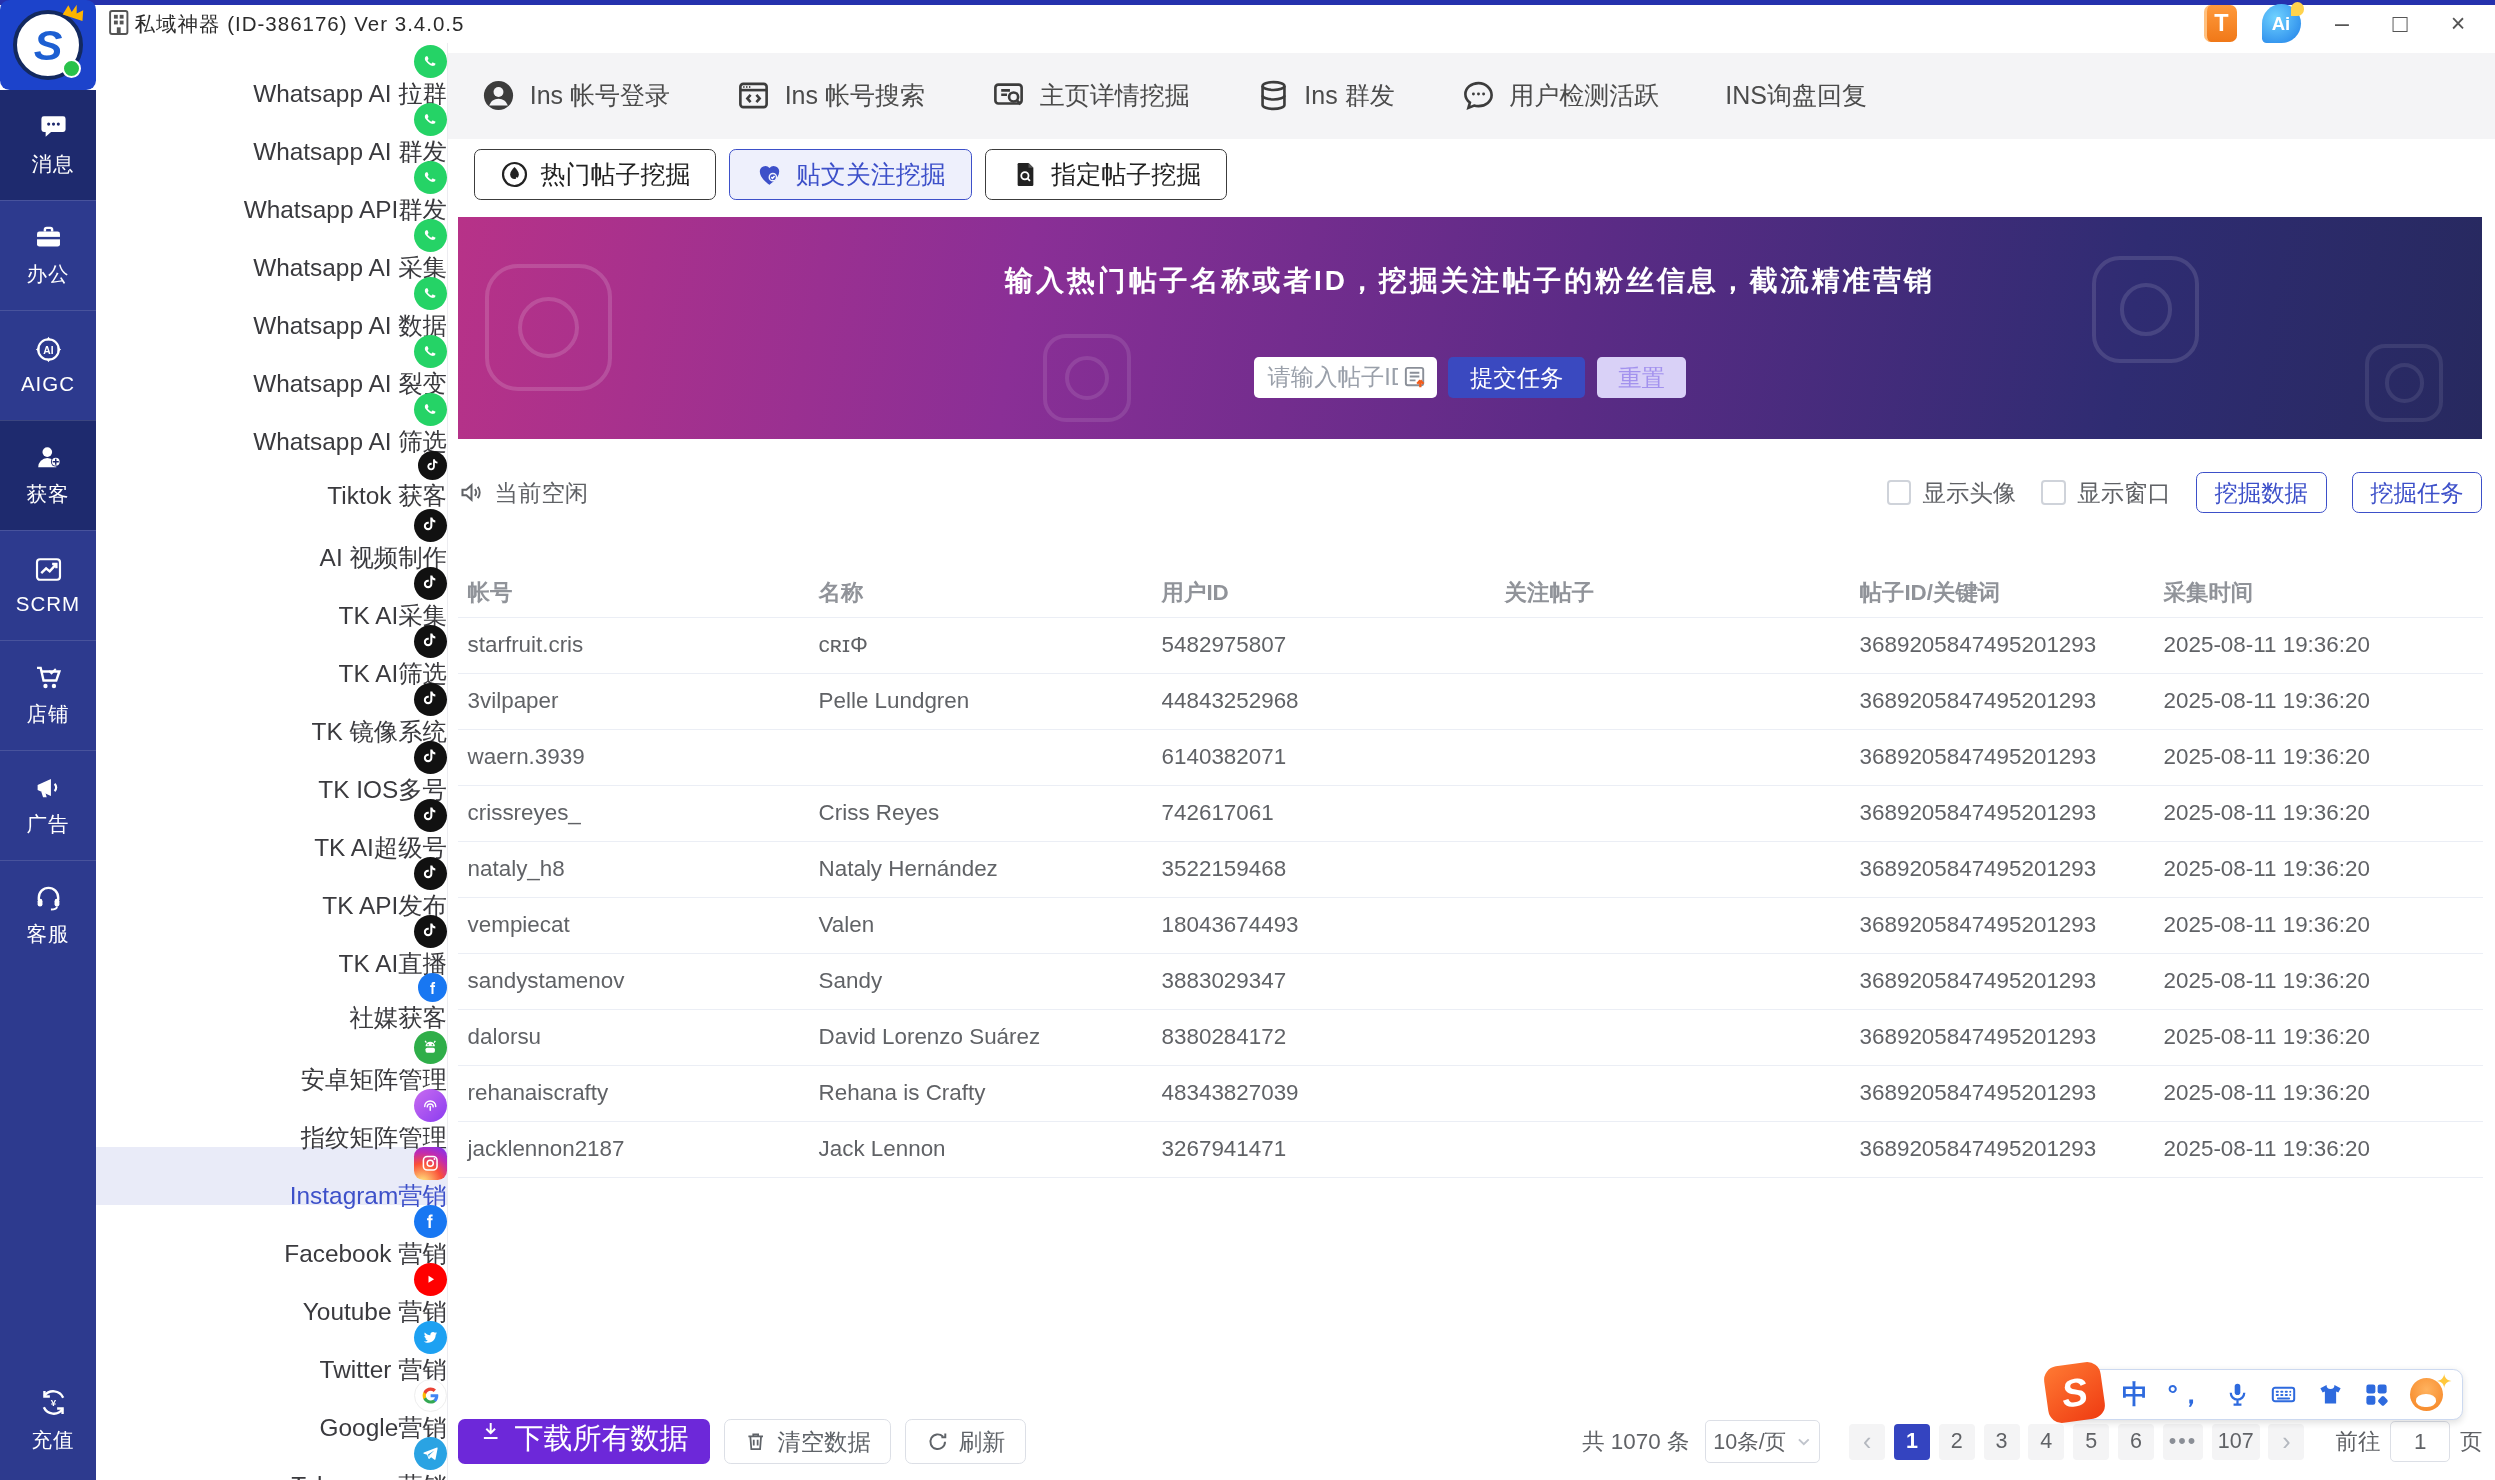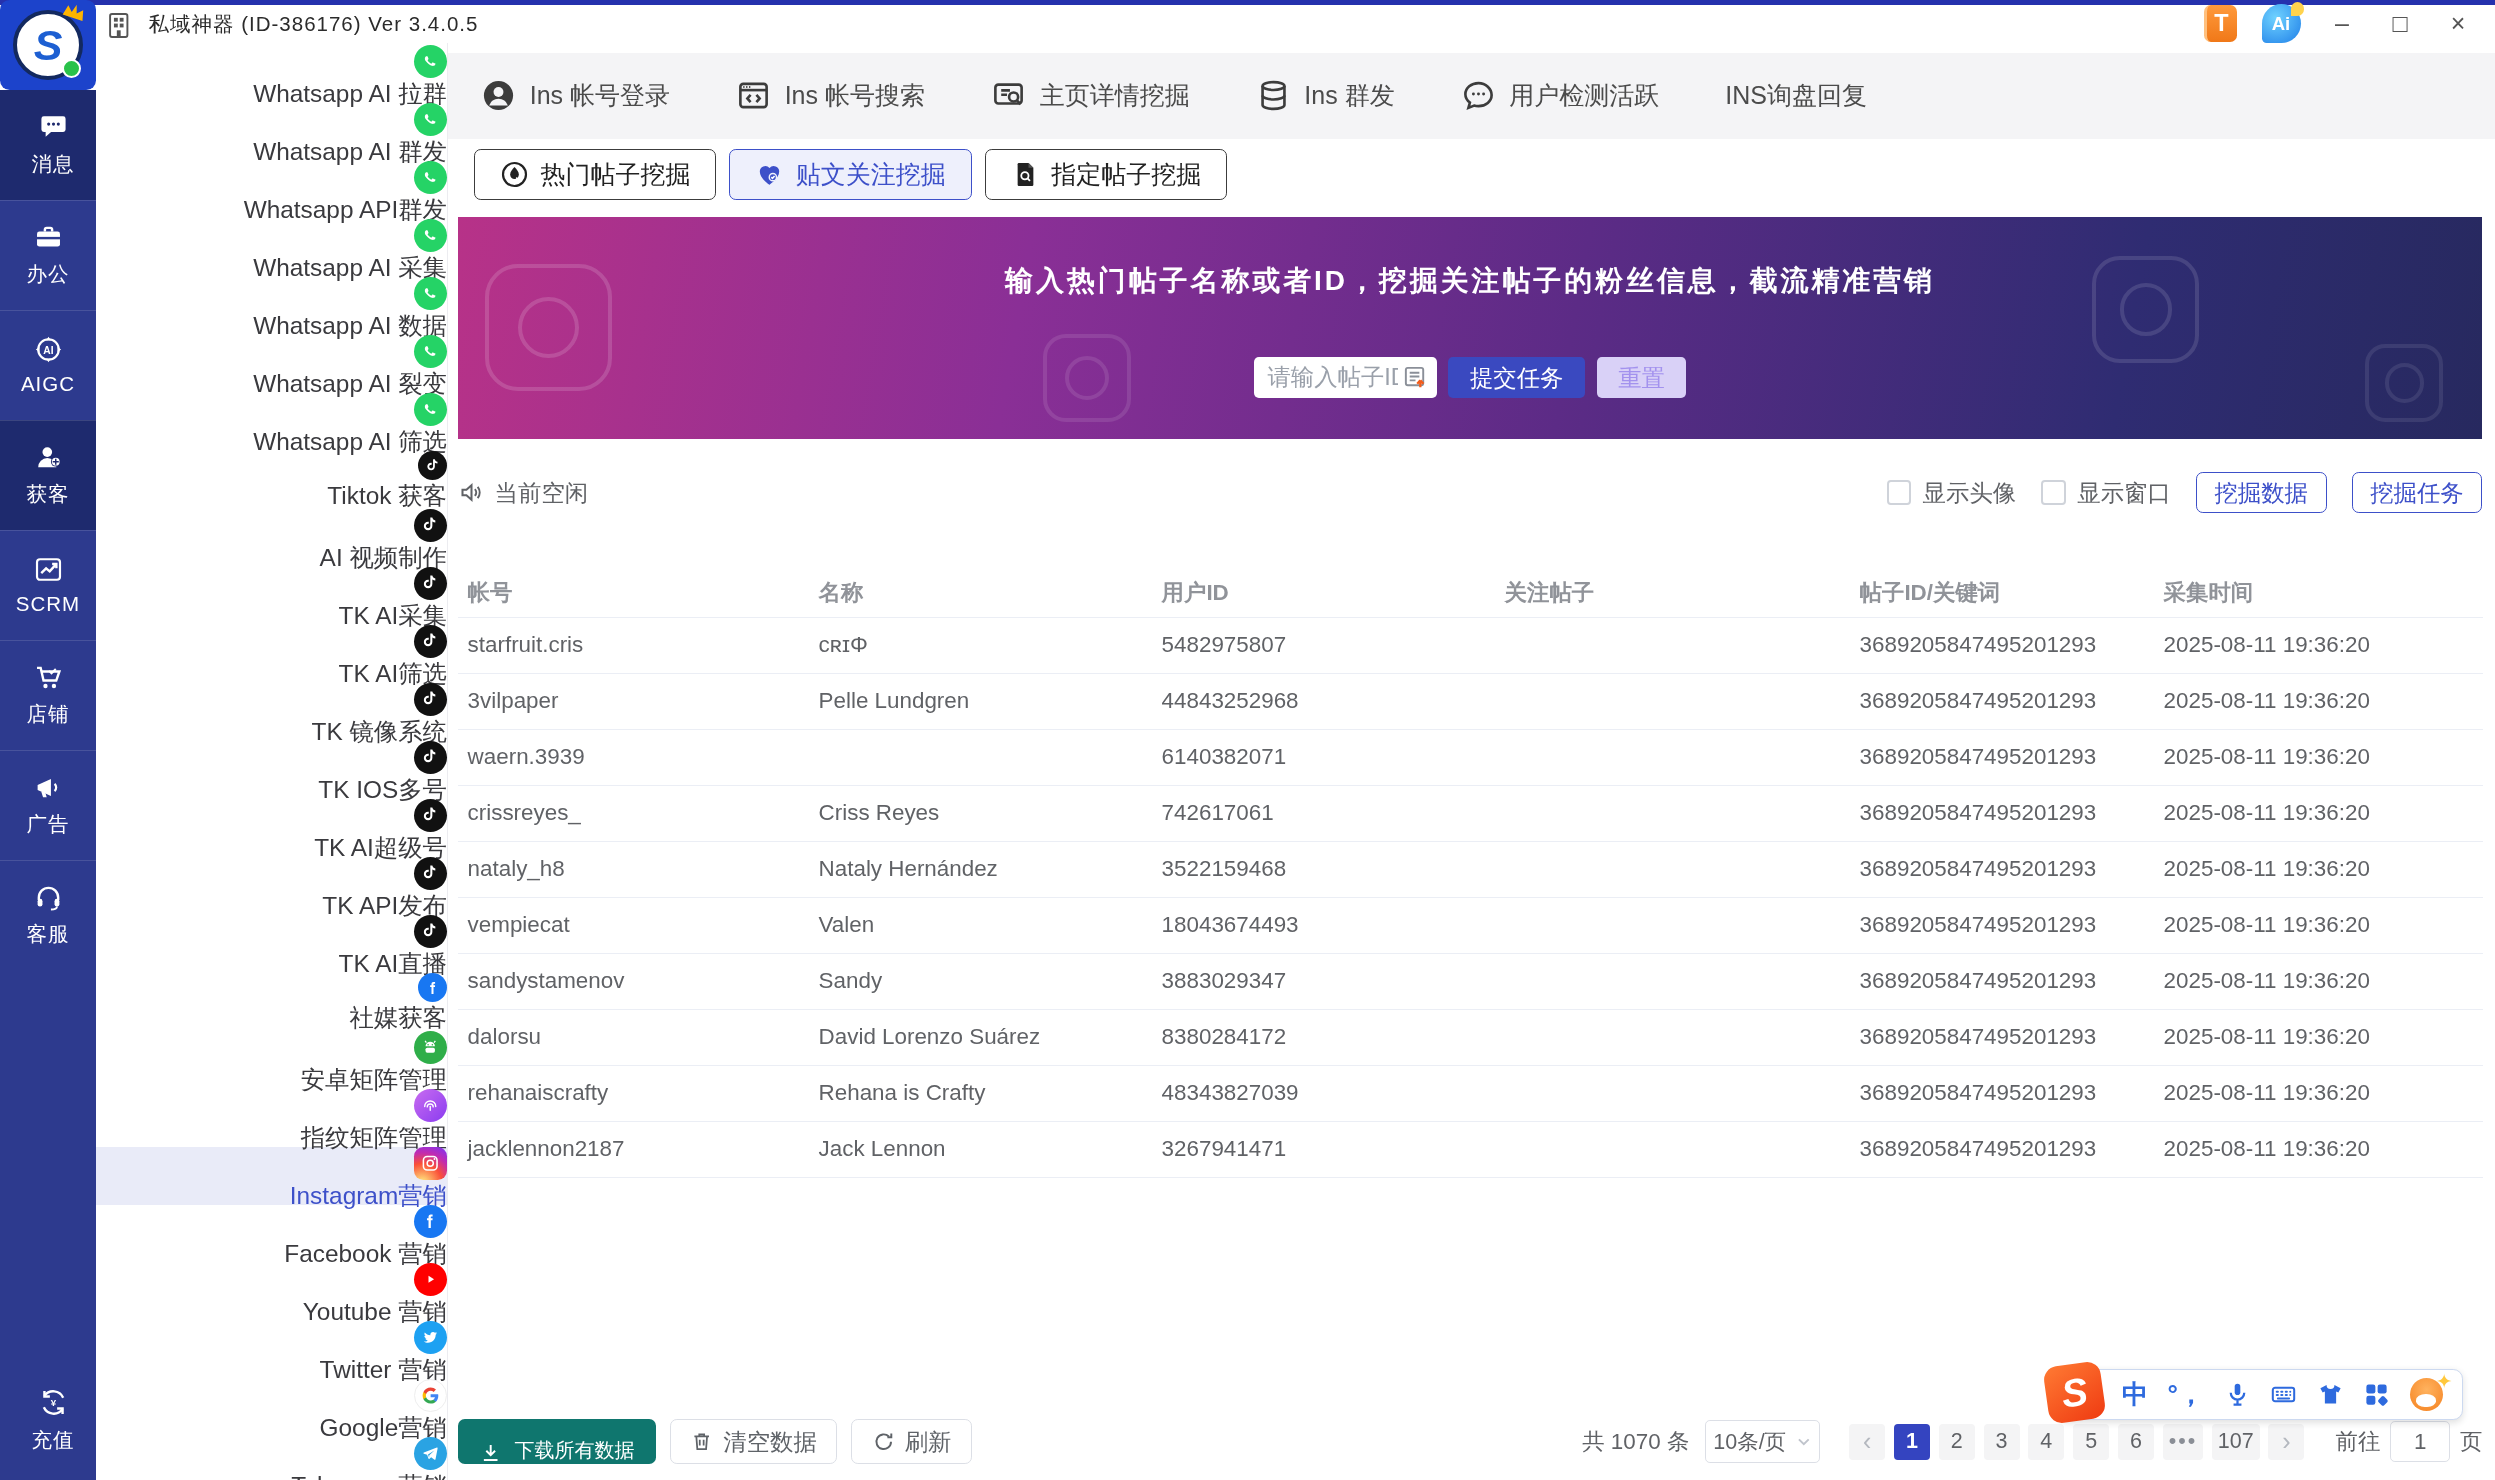--- a/index.html
+++ b/index.html
@@ -3,21 +3,21 @@
 <meta charset="utf-8">
 <style>
   * { margin:0; padding:0; box-sizing:border-box; }
   body { font-family:"Liberation Sans","DejaVu Sans",sans-serif; background:#999; }
   .window { position:relative; width:2496px; height:1480px; background:#fff; overflow:hidden; }
 
   
   .topline { position:absolute; left:0; top:0; right:0; height:4.9px; background:#2531ad; }
   .titlebar { position:absolute; left:0; top:4.9px; right:0; height:38px; background:#fff;
               display:flex; align-items:center; }
-  .title-left { display:flex; align-items:flex-end; margin-left:109px; gap:20px; }
+  .title-left { display:flex; align-items:flex-start; margin-left:109px; gap:6px; }
   .app-ico { width:19.5px; height:25px; color:#555; }
   .title-text { font-size:20.5px; color:#2b2b2b; letter-spacing:1px; }
   .title-right { margin-left:auto; display:flex; align-items:center; gap:25px; margin-right:21.5px; }
   .tray-t { width:33px; height:37px; background:linear-gradient(#ff9a3c,#f07818); border-radius:6.8px;
             color:#fff; font-weight:bold; font-size:23.4px; display:flex; align-items:center; justify-content:center;
             border-left:3.9px solid #ffc07e; }
   .tray-ai { width:39px; height:39px; background:radial-gradient(circle at 35% 35%, #6fd2ff, #1f7fe8);
              border-radius:50% 50% 50% 12%; color:#fff; font-weight:bold; font-size:18.5px;
              display:flex; align-items:center; justify-content:center; position:relative; }
   .tray-ai:after{ content:""; position:absolute; right:-3.9px; top:-2px; width:13.7px; height:13.7px;
@@ -113,22 +113,22 @@
   .tablewrap { margin:55px 13.7px 0 9.8px; }
   table { width:2025px; border-collapse:collapse; table-layout:fixed; }
   col.c1{width:351px} col.c2{width:343px} col.c3{width:343px} col.c4{width:355px} col.c5{width:304px}
   th { height:49px; text-align:left; font-size:22.4px; color:#909399; font-weight:bold;
        border-bottom:1px solid #ebeef5; padding-left:9.8px; }
   td { height:56px; font-size:22.4px; color:#606266; border-bottom:1px solid #ebeef5; padding-left:9.8px;
        white-space:nowrap; overflow:hidden; }
 
   
   .footer { position:absolute; left:9.8px; right:13.7px; bottom:15.6px; display:flex; align-items:center; }
-  .btn-dl { height:45px; padding:0 21.5px; background:#0f766e; color:#fff; border:none; border-radius:6.8px;
-            font-size:20px; display:flex; align-items:flex-end; gap:11.7px; font-family:inherit; }
+  .btn-dl { height:45px; padding:0 21.5px; background:#6d28d9; color:#fff; border:none; border-radius:6.8px;
+            font-size:29px; display:flex; align-items:flex-start; gap:11.7px; font-family:inherit; }
   .btn-gray { height:45px; padding:0 19.5px; background:#fff; color:#5f6368; border:1px solid #dcdfe6;
               border-radius:6.8px; font-size:23.4px; display:flex; align-items:center; gap:9.8px; margin-left:13.7px; font-family:inherit;text-align:center; }
   .btn-dl svg,.btn-gray svg { width:23.4px; height:23.4px; }
   .footer-right { margin-left:auto; display:flex; align-items:center; gap:15.6px; }
   .total { font-size:22.4px; color:#606266; }
   .pagesize { width:115px; height:43px; border:1px solid #dcdfe6; border-radius:4.9px; display:flex;
               align-items:center; justify-content:center; gap:9.8px; font-size:21.5px; color:#606266; background:#fff; }
   .pagesize svg { width:15.6px; height:15.6px; color:#c0c4cc; }
   .pager { display:flex; align-items:center; gap:8.8px; margin-left:13.7px; }
   .pg { min-width:36px; height:36px; background:#f4f4f5; border-radius:3.9px; display:flex; align-items:center;

